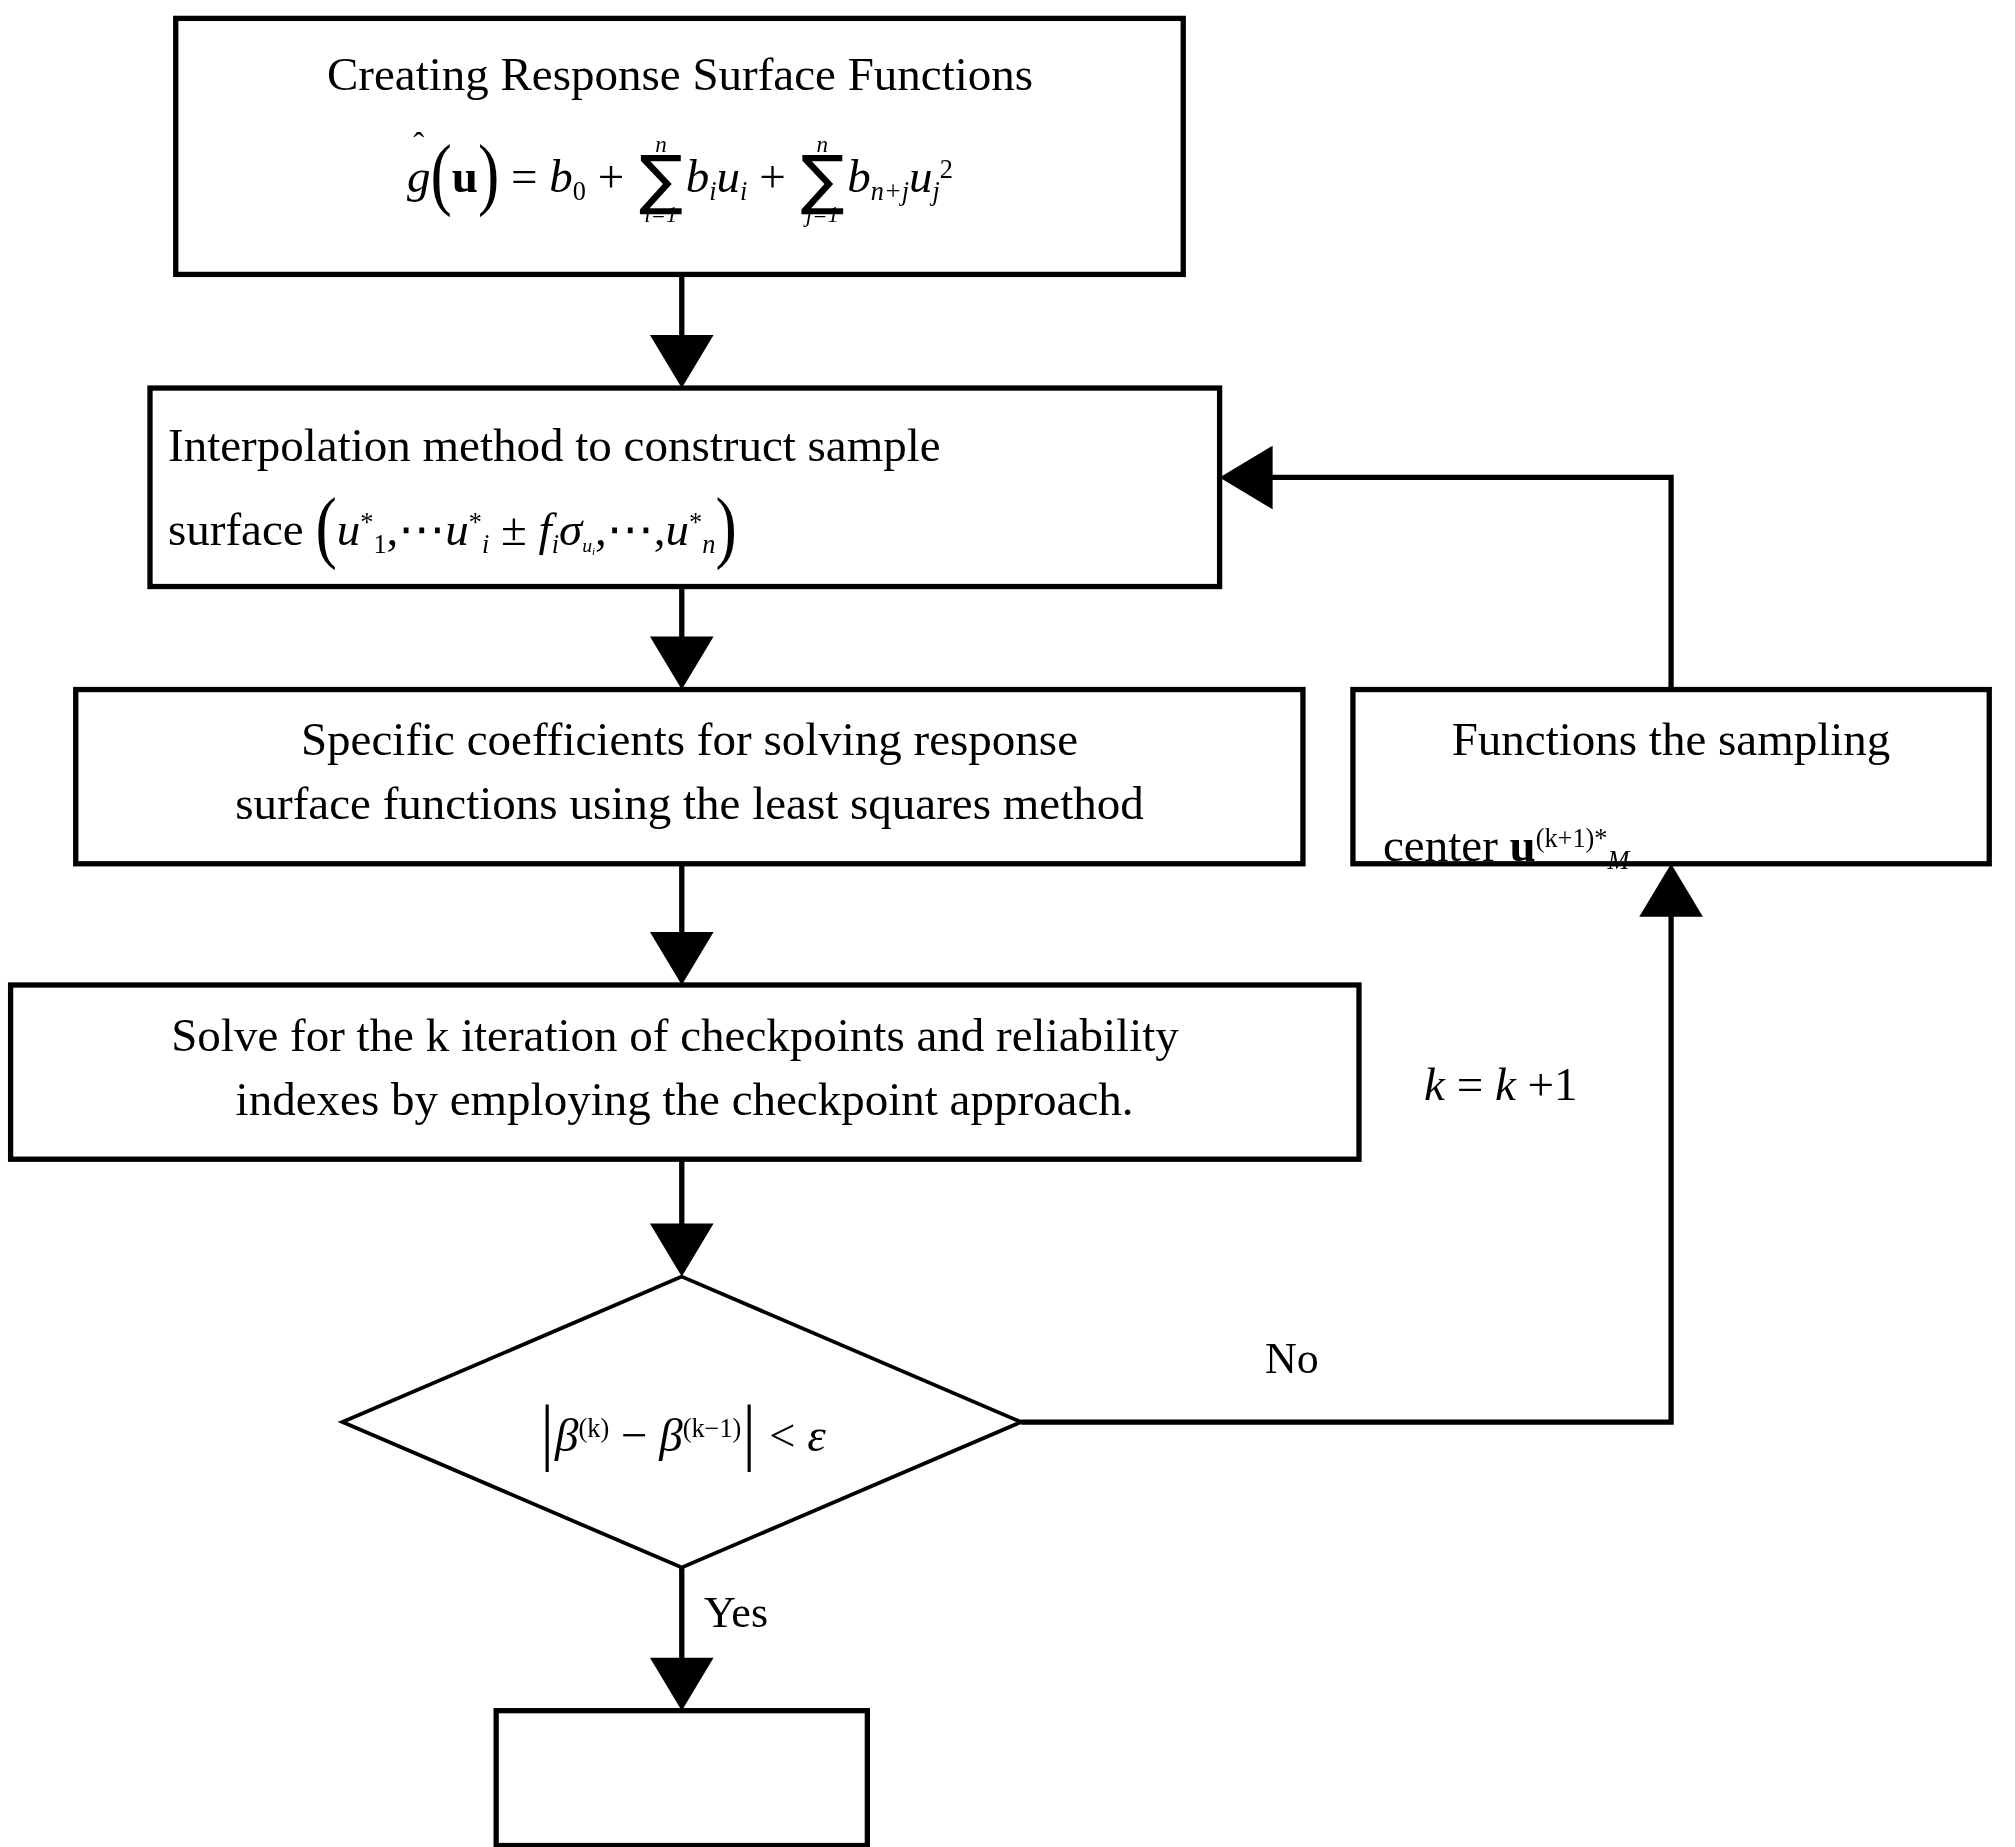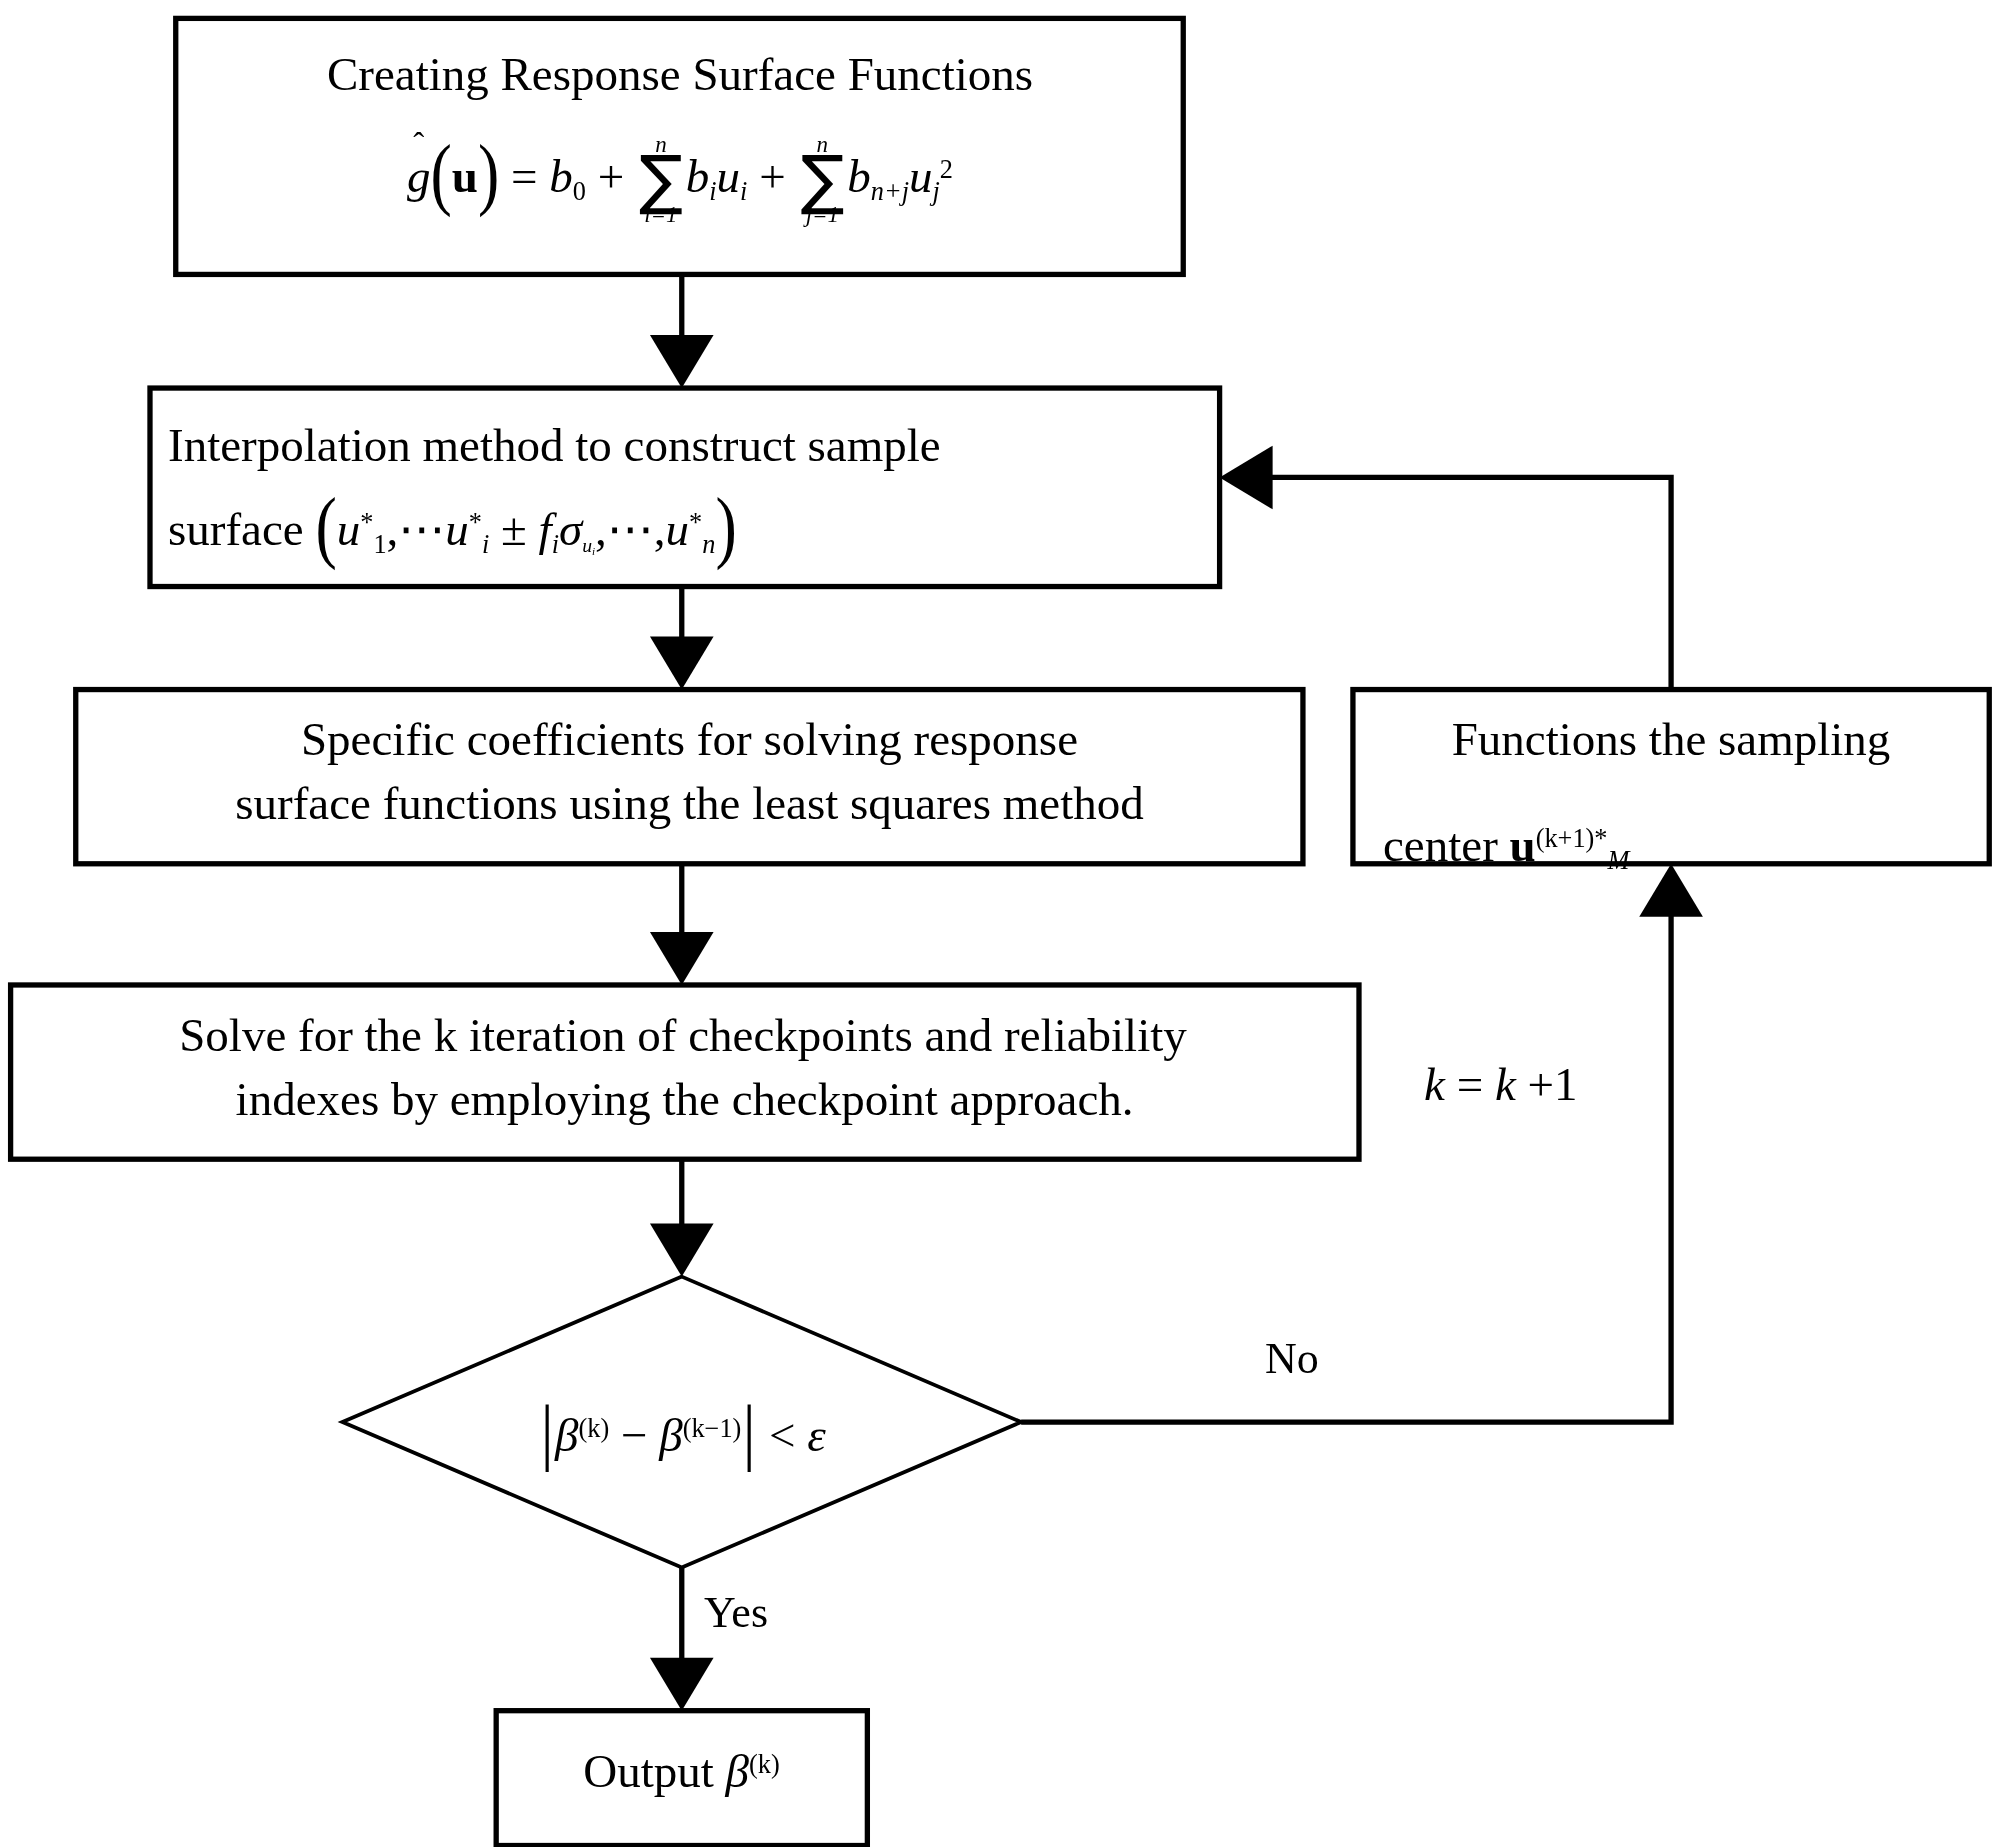--- a/index.html
+++ b/index.html
@@ -201,35 +201,31 @@
 
   <div class="txt box-text" style="left:76px; top:712px; width:1227px;">Specific coefficients for solving response</div>
   <div class="txt box-text" style="left:76px; top:776px; width:1227px;">surface functions using the least squares method</div>
 
   <div class="txt box-text" style="left:1353px; top:712px; width:636px;">Functions the sampling</div>
   <div class="txt eq-line" style="left:1383px; top:776px; width:606px; text-align:left;margin-top:42px;">
     <span>center</span>
     <span class="bvec">u</span><sup>(k+1)*</sup><sub class="mathit">M</sub>
   </div>
 
-  <div class="txt box-text" style="left:9px; top:1008px; width:1348px;">Solve for the k iteration of checkpoints and reliability</div>
+  <div class="txt box-text" style="left:1px; top:1008px; width:1348px;">Solve for the k iteration of checkpoints and reliability</div>
   <div class="txt box-text" style="left:10.6px; top:1072px; width:1348px;">indexes by employing the checkpoint approach.</div>
 
   <div class="txt eq-line" style="left:455px; top:1392px; width:455px;">
     <span class="absbar">|</span><span class="mathit">β</span><sup>(k)</sup>
     <span>−</span>
     <span class="mathit">β</span><sup>(k−1)</sup><span class="absbar">|</span>
     <span>&lt;</span>
     <span class="mathit">ε</span>
   </div>
 
-  <div class="txt eq-line" style="left:496px; top:1744px; width:371px;">
-    <span>Output</span>
-    <span class="mathit">β</span><sup>(k)</sup>
-  </div>
 
   <div class="txt eq-line" style="left:1424px; top:1057px; width:242px; text-align:left;">
     <span class="mathit">k</span>
     <span>=</span>
     <span class="mathit">k</span>
     <span>+1</span>
   </div>
 
   <div class="txt lbl" style="left:1265px; top:1333px; width:152px; text-align:left;">No</div>
 

